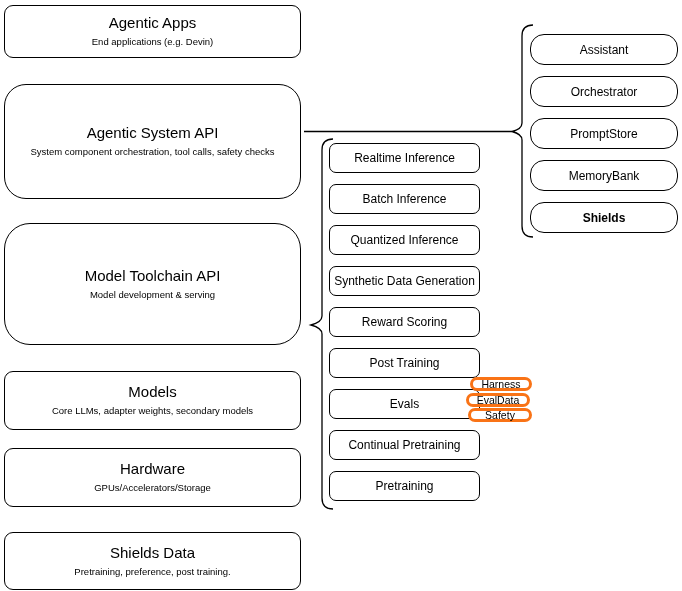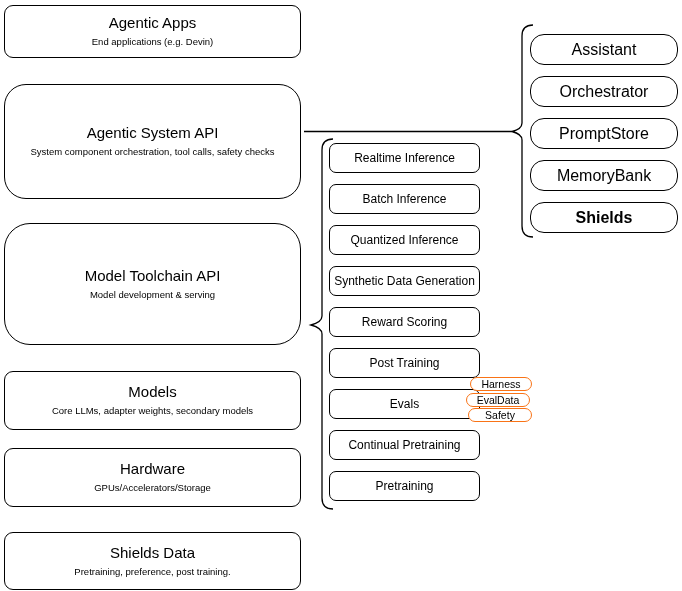--- a/index.html
+++ b/index.html
@@ -51,28 +51,28 @@
     height: 30px;
     border-radius: 7px;
     font-size: 12px;
   }
   
   .rbox {
     left: 530px;
     width: 148px;
     height: 31px;
     border-radius: 14px;
-    font-size: 16px;
+    font-size: 12px;
   }
   
   .pill {
     position: absolute;
     box-sizing: border-box;
     background: #ffffff;
-    border: 1px solid #f97316;
+    border: 3px solid #f97316;
     border-radius: 7px;
     height: 14px;
     display: flex;
     align-items: center;
     justify-content: center;
     font-size: 10.5px;
     line-height: 13px;
     z-index: 5;
   }
   svg.overlay {

